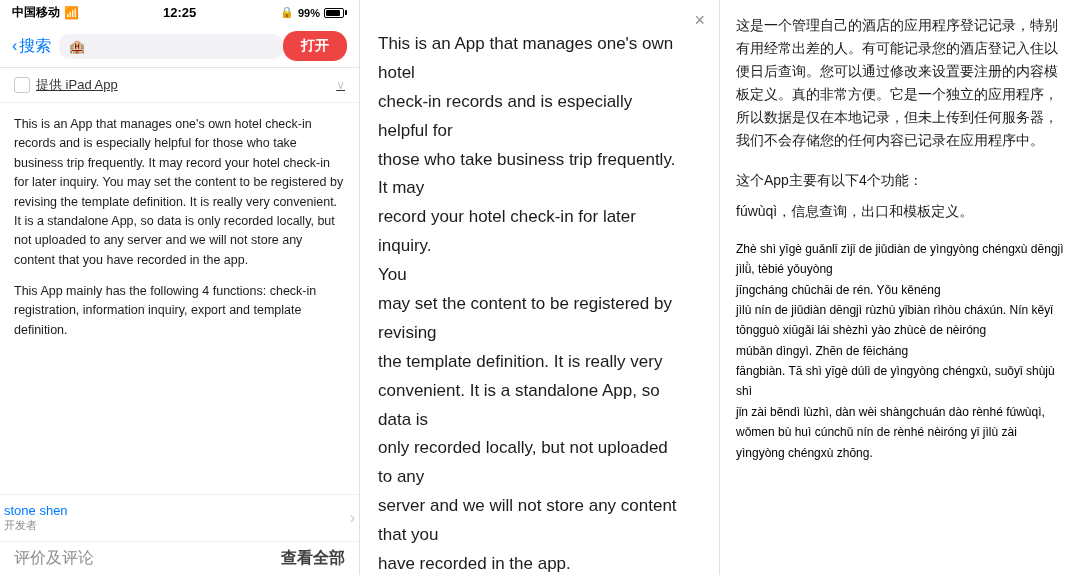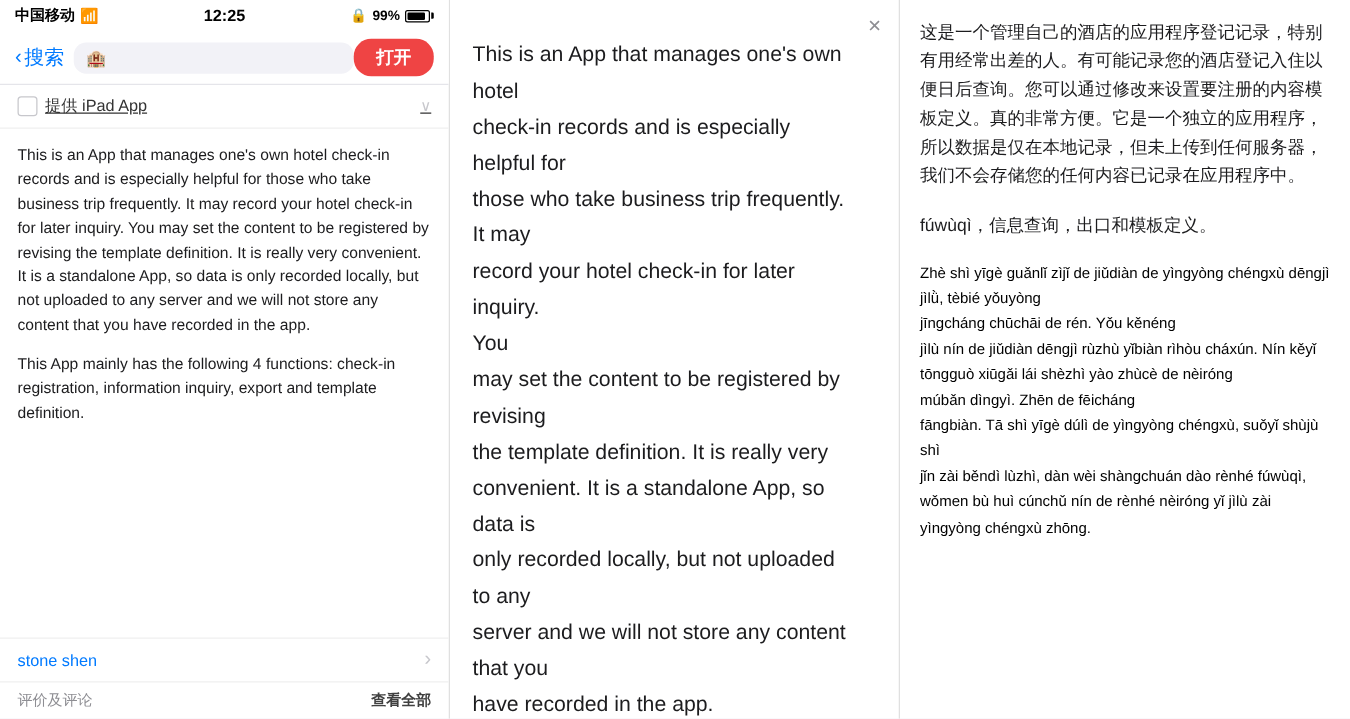--- a/index.html
+++ b/index.html
@@ -132,37 +132,37 @@
       color: #1c1c1e;
       overflow-y: auto;
       flex: 1;
     }
 
     .app-description p { margin-bottom: 12px; }
 
     .developer-row {
       display: flex;
       align-items: center;
-      padding: 8px 14px;
+      padding: 8px 4px;
       border-top: 1px solid #f0f0f0;
       cursor: pointer;
     }
 
     .developer-info { flex: 1; }
     .developer-name { font-size: 13px; color: #007aff; font-weight: 500; }
     .developer-role { font-size: 11px; color: #8e8e93; }
     .dev-chevron { color: #c7c7cc; }
 
     .review-bar {
       display: flex;
       justify-content: space-between;
       align-items: center;
       padding: 6px 14px;
       border-top: 1px solid #f0f0f0;
-      font-size: 12px;
+      font-size: 16px;
       color: #8e8e93;
     }
 
     
     .middle-panel {
       width: 360px;
       background: #fff;
       border-right: 1px solid #e0e0e0;
       display: flex;
       flex-direction: column;
@@ -268,20 +268,21 @@
   </div>
 
   <div class="app-description">
     <p>This is an App that manages one's own hotel check-in records and is especially helpful for those who take business trip frequently. It may record your hotel check-in for later inquiry. You may set the content to be registered by revising the template definition. It is really very convenient. It is a standalone App, so data is only recorded locally, but not uploaded to any server and we will not store any content that you have recorded in the app.</p>
     <p>This App mainly has the following 4 functions: check-in registration, information inquiry, export and template definition.</p>
   </div>
 
   <div class="developer-row">
     <div class="developer-info">
       <div class="developer-name">stone shen</div>
+      <div class="developer-role">开发者</div>
     </div>
     <span class="dev-chevron">›</span>
   </div>
 
   <div class="review-bar">
     <span>评价及评论</span>
     <span style="color:#404040;font-weight:bold;">查看全部</span>
   </div>
 </div>
 
@@ -304,20 +305,21 @@
 have recorded in the app.</span>
     </div>
     <br>
     
   </div>
 </div>
 
 <div class="right-panel">
   <div class="right-content">
     <div class="main-text">这是一个管理自己的酒店的应用程序登记记录，特别有用经常出差的人。有可能记录您的酒店登记入住以便日后查询。您可以通过修改来设置要注册的内容模板定义。真的非常方便。它是一个独立的应用程序，所以数据是仅在本地记录，但未上传到任何服务器，我们不会存储您的任何内容已记录在应用程序中。</div>
+    <div class="functions-header">这个App主要有以下4个功能：</div>
     <div class="functions-list">fúwùqì，信息查询，出口和模板定义。</div>
     <div class="pinyin-section" style="white-space: pre-line;">Zhè shì yīgè guǎnlǐ zìjǐ de jiǔdiàn de yìngyòng chéngxù dēngjì jìlǜ, tèbié yǒuyòng
 jīngcháng chūchāi de rén. Yǒu kěnéng
 jìlù nín de jiǔdiàn dēngjì rùzhù yǐbiàn rìhòu cháxún. Nín kěyǐ tōngguò xiūgǎi lái shèzhì yào zhùcè de nèiróng
 múbǎn dìngyì. Zhēn de fēicháng
 fāngbiàn. Tā shì yīgè dúlì de yìngyòng chéngxù, suǒyǐ shùjù shì
 jǐn zài běndì lùzhì, dàn wèi shàngchuán dào rènhé fúwùqì, wǒmen bù huì cúnchǔ nín de rènhé nèiróng yǐ jìlù zài yìngyòng chéngxù zhōng.</div>
   </div>
 </div>
 

